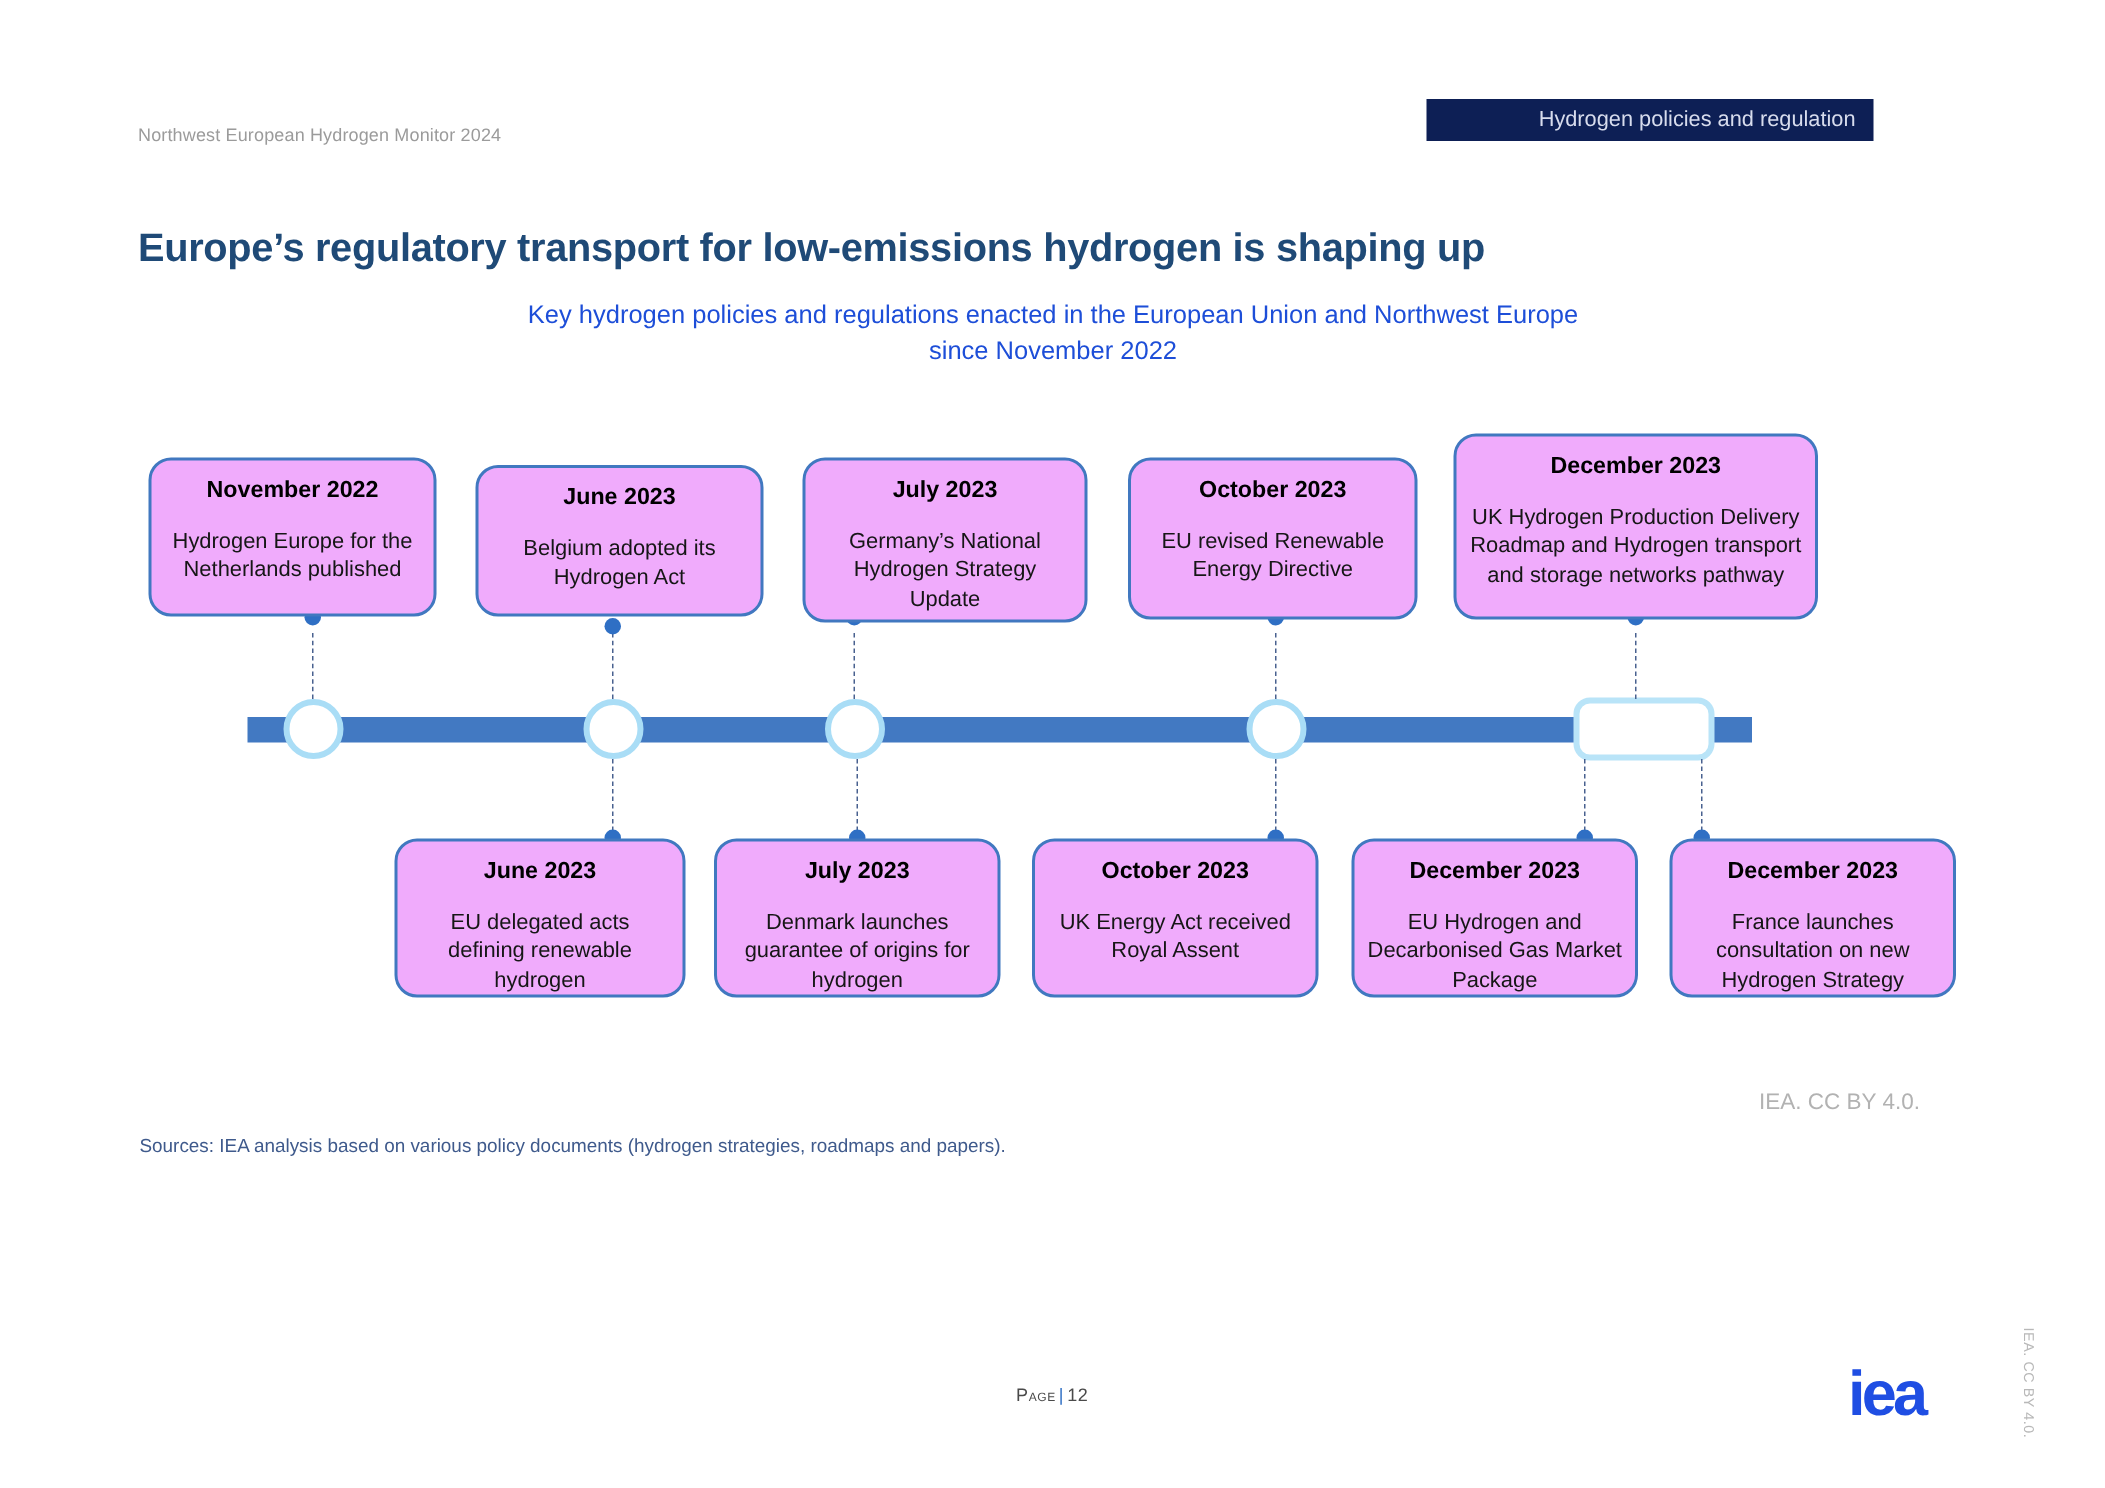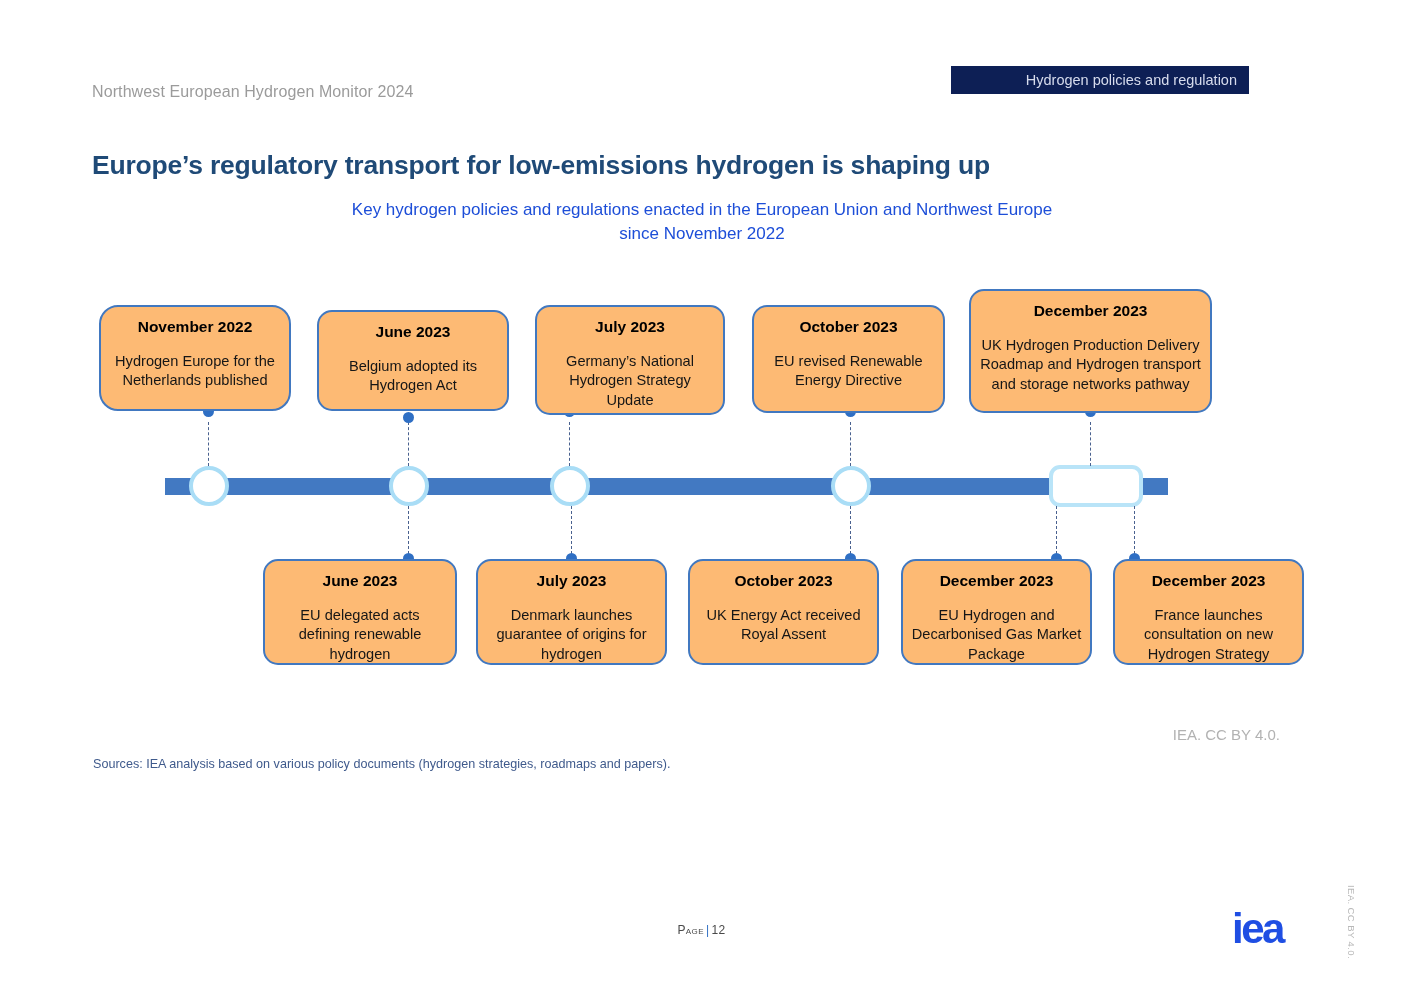--- a/index.html
+++ b/index.html
@@ -18,21 +18,21 @@
     height: 992px;
     background: #ffffff;
     overflow: hidden;
   }
 
   
   .kicker {
     position: absolute;
     left: 92px;
     top: 83px;
-    font-size: 16px;
+    font-size: 12px;
     color: #9b9b9b;
     letter-spacing: 0.1px;
     white-space: nowrap;
   }
   .section-banner {
     position: absolute;
     left: 951px;
     top: 66px;
     width: 298px;
     height: 28px;
@@ -119,21 +119,21 @@
     border-radius: 50%;
     background: #2f6fc4;
   }
 
   
   .card {
     position: absolute;
     box-sizing: border-box;
     border: 2.2px solid #4178c0;
     border-radius: 15px;
-    background: #fdba74;
+    background: #f0abfc;
     text-align: center;
     padding: 10px 8px 8px 8px;
     color: #111111;
   }
   .card-date {
     font-size: 15.5px;
     font-weight: bold;
     line-height: 1.28;
     color: #000000;
   }
@@ -246,21 +246,21 @@
 
     <div class="connector" style="left:850px; top:506px; height:53px;"></div>
     <div class="dot" style="left:845px; top:553px;"></div>
 
     <div class="connector" style="left:1056px; top:506px; height:53px;"></div>
     <div class="dot" style="left:1051px; top:553px;"></div>
 
     <div class="connector" style="left:1134px; top:506px; height:53px;"></div>
     <div class="dot" style="left:1129px; top:553px;"></div>
 
-    <div class="card" style="left:99px; top:305px; width:192px; height:106px;border-radius:19px;">
+    <div class="card" style="left:99px; top:305px; width:192px; height:106px;">
       <div class="card-date">November 2022</div>
       <div class="card-text">Hydrogen Europe for the Netherlands published</div>
     </div>
 
     <div class="card" style="left:317px; top:310px; width:192px; height:101px;">
       <div class="card-date">June 2023</div>
       <div class="card-text">Belgium adopted its Hydrogen Act</div>
     </div>
 
     <div class="card" style="left:535px; top:305px; width:190px; height:110px;">

